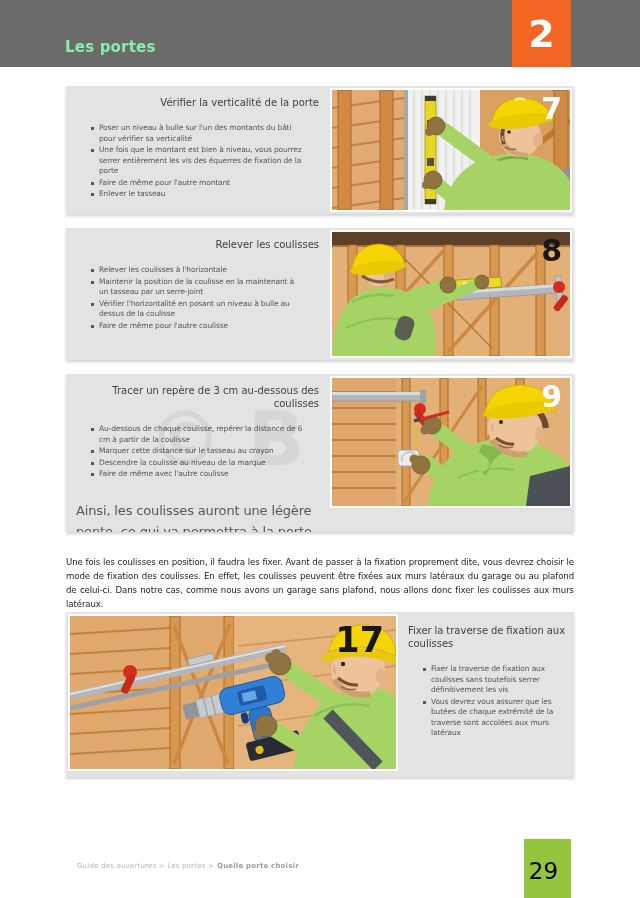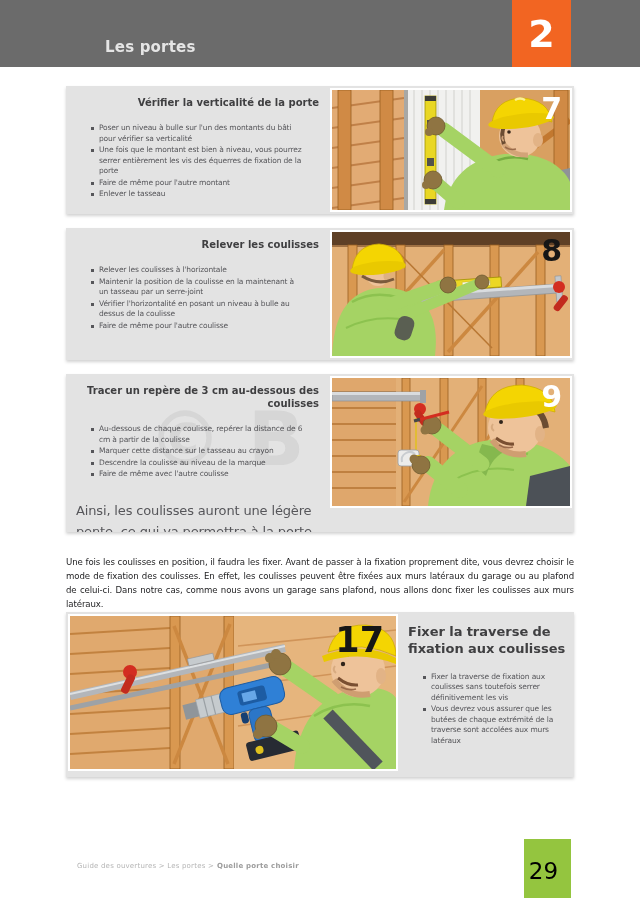--- a/index.html
+++ b/index.html
@@ -8,39 +8,39 @@
     --c-paragraph_text:#1d1d1f; --c-breadcrumb:#b5b5b5;
     --c-number_light:#ffffff; --c-number_dark:#161616;
   }
   *{box-sizing:border-box;}
   html,body{margin:0;padding:0;background:#ffffff;}
   body{font-family:"DejaVu Sans","Liberation Sans",sans-serif;}
   .canvas{position:relative;width:640px;height:898px;background:#ffffff;overflow:hidden;}
 
   
   .header{position:absolute;left:0;top:0;width:640px;height:67px;background:var(--c-header_bar);}
-  .header-title{position:absolute;left:65px;bottom:11px;color:#e5e5e5;font-size:15px;font-weight:bold;letter-spacing:0.2px;margin-left:40px;}
+  .header-title{position:absolute;left:65px;bottom:11px;color:#86efac;font-size:15px;font-weight:bold;letter-spacing:0.2px;}
   .chapter-box{position:absolute;left:512px;top:0;width:59px;height:67px;background:var(--c-chapter_orange);
     display:flex;align-items:center;justify-content:center;color:#fff;font-size:38px;font-weight:bold;line-height:1;}
 
   
   .step{position:absolute;left:66px;width:508px;background:var(--c-panel_gray);
     box-shadow:0 2px 3px rgba(0,0,0,0.18);}
   #step7{top:86px;height:128px;}
   #step8{top:228px;height:132px;}
   #step9{top:374px;height:158px;}
   #step10{top:612px;height:165px;}
 
   .panel-text{position:absolute;top:0;bottom:0;padding:8px 14px 6px 10px;overflow:hidden;}
   .text-left{left:0;width:267px;}
   .text-right{left:332px;width:176px;padding:10px 6px 6px 10px;}
 
-  .step-title{font-size:10px;font-weight:bold;color:var(--c-step_title);line-height:1.3;margin:2px 0 10px 0;}
+  .step-title{font-size:10px;font-weight:normal;color:var(--c-step_title);line-height:1.3;margin:2px 0 10px 0;}
   .ta-right{text-align:right;}
-  .text-right .step-title{font-size:13px;word-spacing:-0.3px;margin:2px 0 12px 0;}
+  .text-right .step-title{font-size:10px;word-spacing:-0.3px;margin:2px 0 12px 0;}
 
   ul.bullets{list-style:none;margin:14px;padding:0;}
   ul.bullets li{position:relative;padding-left:9px;font-size:7.5px;letter-spacing:-0.15px;
     line-height:1.4;color:var(--c-body_text);margin-bottom:1px;}
   ul.bullets li::before{content:"";position:absolute;left:1px;top:4px;width:3px;height:3px;background:var(--c-body_text);}
 
   .step-note{font-size:13px;letter-spacing:-0.15px;line-height:1.65;color:var(--c-body_text);margin-top:20px;}
 
   .figure{position:absolute;border:2px solid #ffffff;overflow:hidden;background:#dca46b;}
   .figure svg{display:block;}

